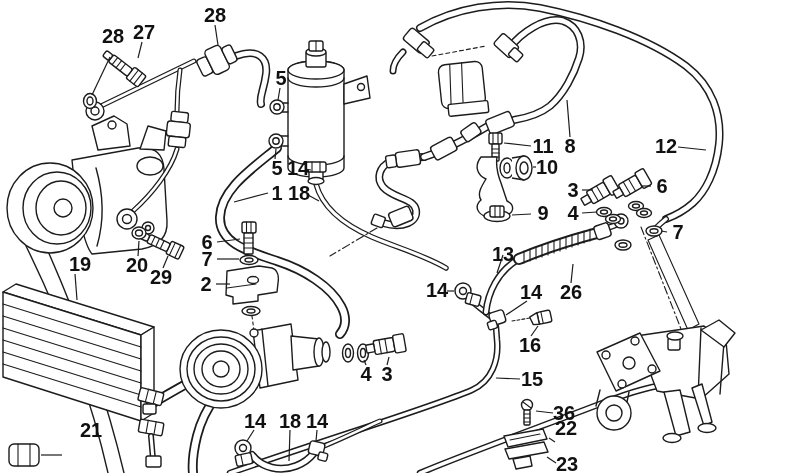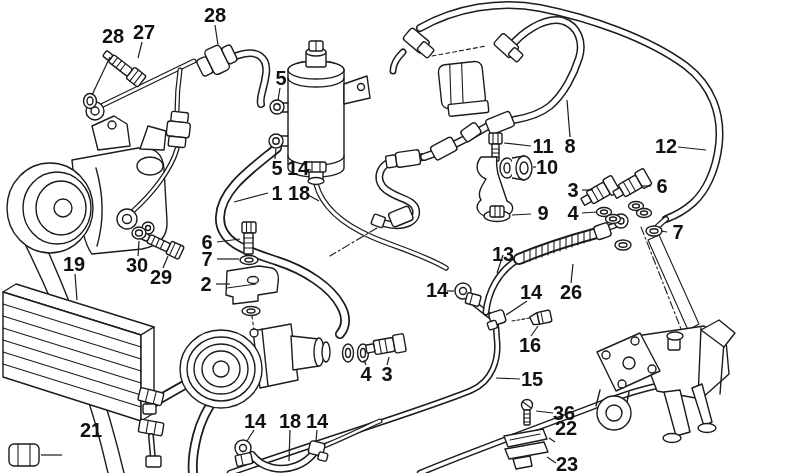--- a/index.html
+++ b/index.html
@@ -479,22 +479,22 @@
       <div class="callout" style="left: 573px; top: 190px;">3</div>
       <div class="callout" style="left: 662px; top: 186px;">6</div>
       <div class="callout" style="left: 573px; top: 213px;">4</div>
       <div class="callout" style="left: 543px; top: 213px;">9</div>
       <div class="callout" style="left: 678px; top: 232px;">7</div>
       <div class="callout" style="left: 277px; top: 168px;">5</div>
       <div class="callout" style="left: 298px; top: 168px;">14</div>
       <div class="callout" style="left: 277px; top: 193px;">1</div>
       <div class="callout" style="left: 299px; top: 193px;">18</div>
       <div class="callout" style="left: 503px; top: 246px; margin-top: 8px;">13</div>
-      <div class="callout" style="left: 74px; top: 264px;">19</div>
-      <div class="callout" style="left: 137px; top: 265px;">30</div>
+      <div class="callout" style="left: 80px; top: 264px;">19</div>
+      <div class="callout" style="left: 137px; top: 265px;">20</div>
       <div class="callout" style="left: 161px; top: 277px;">29</div>
       <div class="callout" style="left: 207px; top: 242px;">6</div>
       <div class="callout" style="left: 207px; top: 259px;">7</div>
       <div class="callout" style="left: 206px; top: 284px;">2</div>
       <div class="callout" style="left: 437px; top: 290px;">14</div>
       <div class="callout" style="left: 531px; top: 292px;">14</div>
       <div class="callout" style="left: 571px; top: 292px; text-align: center;">26</div>
       <div class="callout" style="left: 530px; top: 345px;">16</div>
       <div class="callout" style="left: 532px; top: 379px;">15</div>
       <div class="callout" style="left: 366px; top: 374px;">4</div>

